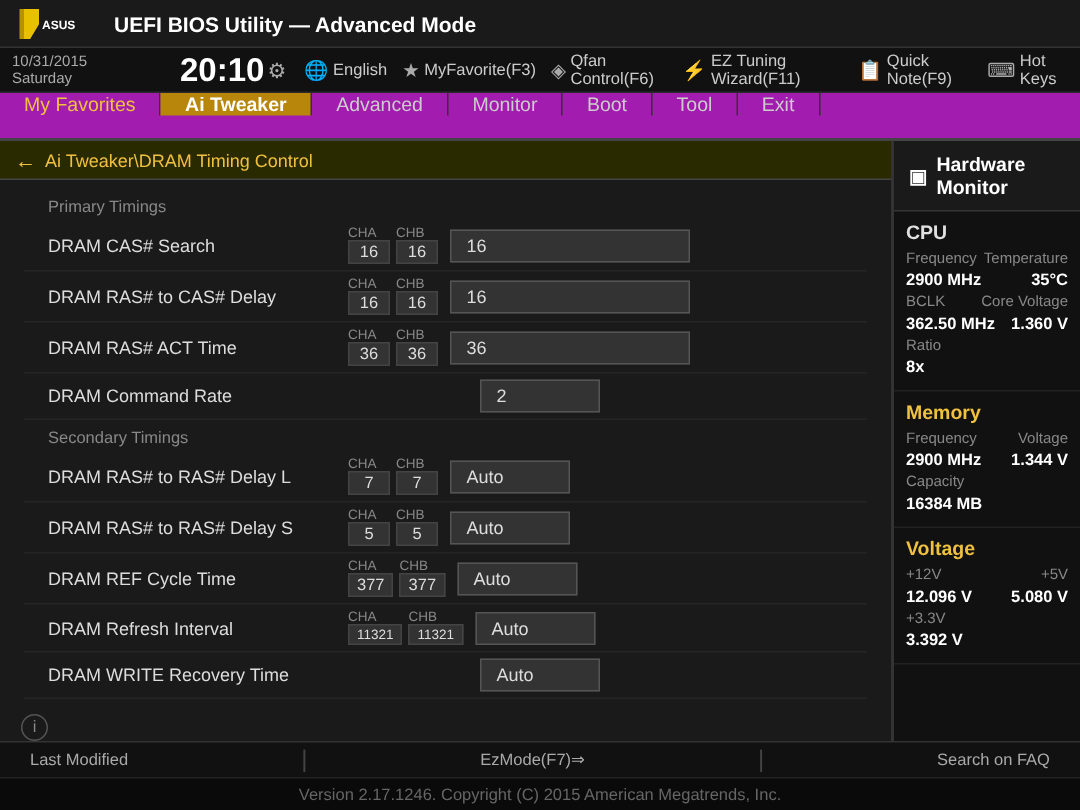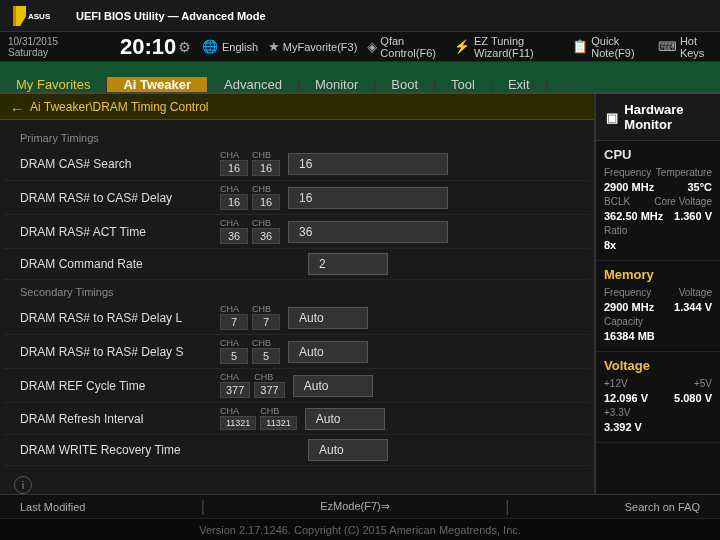--- a/index.html
+++ b/index.html
@@ -64,24 +64,24 @@
       font-size: 11px;
       cursor: pointer;
     }
     .icon-sym {
       font-size: 13px;
       color: #aaa;
     }
 
     
     #nav-bar {
-      background: #14532d;
+      background: #a21caf;
       height: 32px;
       display: flex;
-      align-items: flex-end;
+      align-items: flex-start;
       border-bottom: 2px solid #444;
     }
     .nav-item {
       padding: 0 16px;
       display: flex;
       align-items: center;
       color: #ccc;
       font-size: 13px;
       cursor: pointer;
       border-right: 1px solid #333;
@@ -120,21 +120,21 @@
     }
     .back-arrow {
       color: #f0c040;
       font-size: 14px;
       font-weight: bold;
       cursor: pointer;
     }
 
     
     #content {
-      padding: 6px 4px;
+      padding: 6px 16px;
       overflow-y: auto;
       height: calc(100% - 26px);
     }
     #content::-webkit-scrollbar { width: 6px; }
     #content::-webkit-scrollbar-track { background: #111; }
     #content::-webkit-scrollbar-thumb { background: #444; }
 
     .section-header {
       color: #888;
       font-size: 11px;
@@ -299,21 +299,21 @@
 <body>
 
 <div id="title-bar">
   <div class="logo">
     <svg class="logo-svg" viewBox="0 0 55 24">
       <polygon points="5,2 18,2 18,12 12,22 5,22" fill="#c8a000" opacity="0.9"></polygon>
       <polygon points="8,2 18,2 18,12 12,22 8,22" fill="#e8c000"></polygon>
       <text x="20" y="15" fill="#fff" font-size="8" font-weight="bold">ASUS</text>
     </svg>
   </div>
-  <span style="color:#fff;font-size:11px;font-weight:bold;">UEFI BIOS Utility — Advanced Mode</span>
+  <span style="color:#fff;font-size:14px;font-weight:bold;">UEFI BIOS Utility — Advanced Mode</span>
 </div>
 
 <div id="top-bar">
   <div class="datetime">
     <div style="font-size:10px;color:#aaa;">
       <span>10/31/2015</span><br>
       <span>Saturday</span>
     </div>
   </div>
   <div style="display:flex;align-items:center;gap:2px;">

